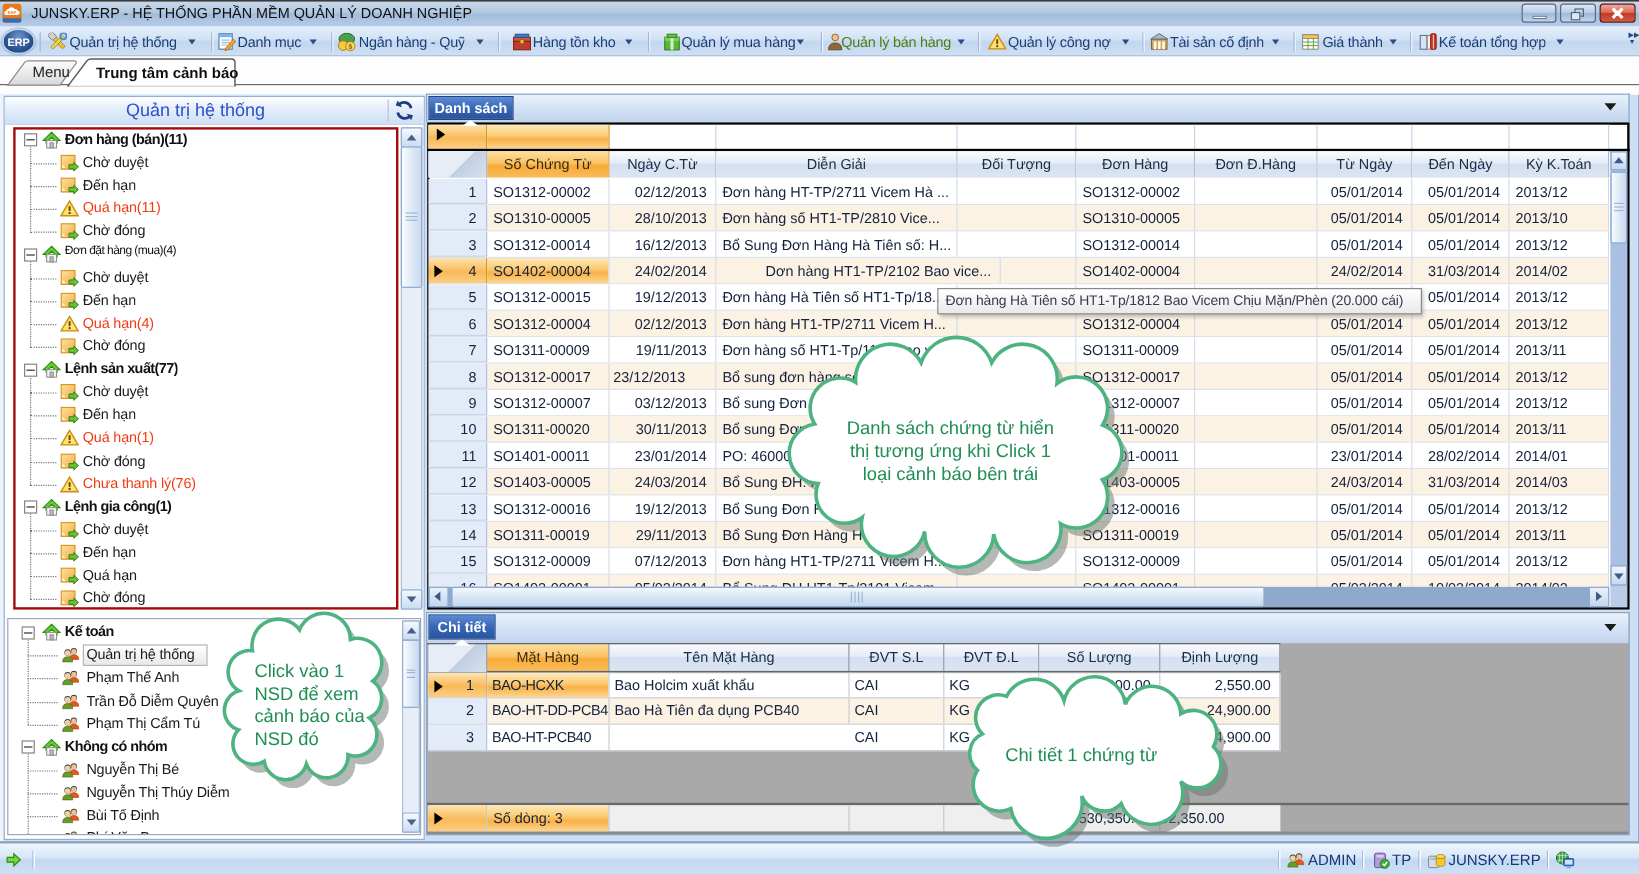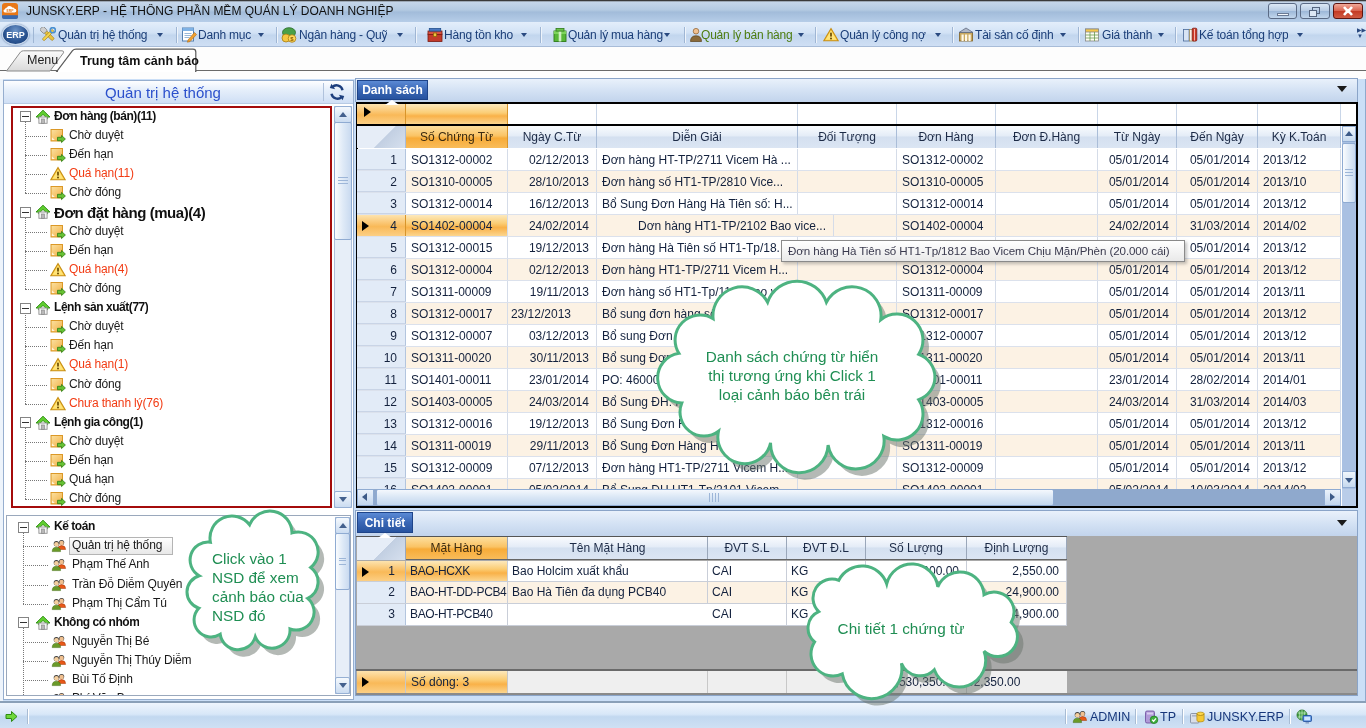--- a/index.html
+++ b/index.html
@@ -261,21 +261,21 @@
 <div class="ab nw" style="left:56px;top:77.3px;font-size:12px;letter-spacing:-0.15px;color:#1a1a1a">Chờ đóng</div>
 <div class="ab" style="left:7px;top:98.9px;width:11px;height:11px;background:#fff;border:1px solid #848484"></div>
 <div class="ab" style="left:9px;top:103.9px;width:7px;height:1px;background:#333"></div>
 <div class="ab" style="left:22px;top:96.4px">
       <svg width="16" height="16" viewBox="0 0 16 16" style="">
         <path d="M1 8 L8 1.2 L15 8 L12.6 8 L12.6 9.8 L8 5.4 L3.4 9.8 L3.4 8 Z" fill="#5fce2f" stroke="#2e8a12" stroke-width=".9"></path>
         <rect x="3.9" y="8" width="8.2" height="6.3" fill="#f4f4f4" stroke="#909090" stroke-width=".9"></rect>
         <rect x="6.6" y="10" width="2.8" height="4.3" fill="#b8b8b8" stroke="#808080" stroke-width=".6"></rect>
       </svg>
     </div>
-<div class="ab nw" style="left:41px;top:96.4px;font-size:15px;letter-spacing:-0.45px;font-weight:bold;color:#111">Đơn đặt hàng (mua)(4)</div>
+<div class="ab nw" style="left:41px;top:96.4px;font-size:10px;letter-spacing:-0.45px;font-weight:normal;color:#111">Đơn đặt hàng (mua)(4)</div>
 <div class="ab" style="left:12px;top:123.5px;width:22px;height:1px;border-top:1px dotted #777"></div>
 <div class="ab" style="left:37px;top:115.5px">
       <svg width="16" height="16" viewBox="0 0 16 16" style="">
         <defs>
           <linearGradient id="gna" x1="0" y1="0" x2="1" y2="1">
             <stop offset="0" stop-color="#fbe2a2"></stop>
             <stop offset="1" stop-color="#f2ae44"></stop>
           </linearGradient>
         </defs>
         <rect x="1" y="1.5" width="11.5" height="11.5" fill="url(#gna)" stroke="#d89018" stroke-width=".9"></rect>

